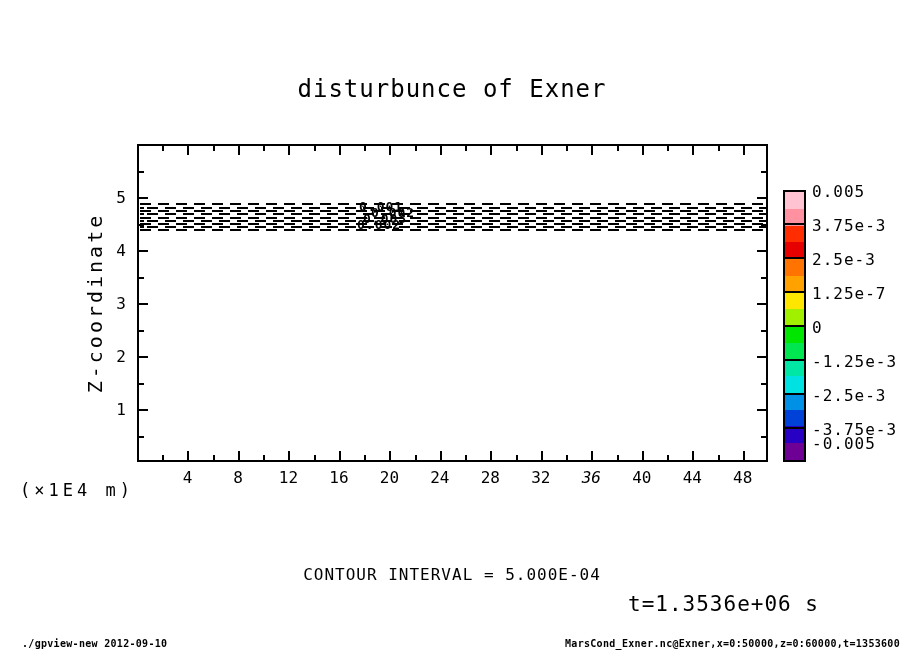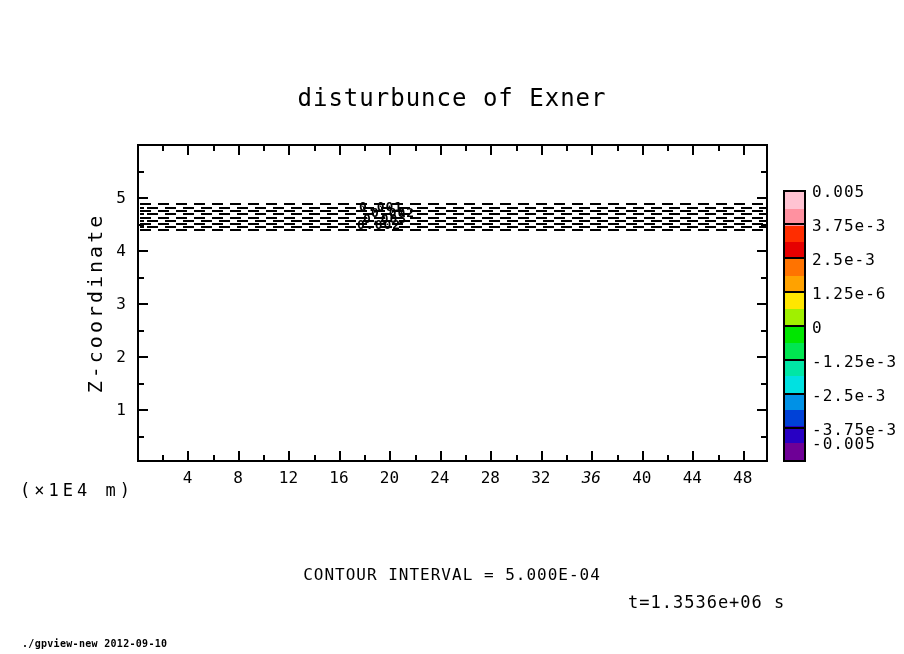--- a/index.html
+++ b/index.html
@@ -1,36 +1,36 @@
 <!DOCTYPE html>
 <html><head>
 <meta charset="utf-8">
 <style>
   html,body{margin:0;padding:0;background:#fff;}
   #fig{position:relative;width:904px;height:654px;background:#fff;overflow:hidden;
        font-family:"DejaVu Sans Mono","Liberation Mono",monospace;color:#000;}
   .abs{position:absolute;}
-  .title{top:84px;left:0;width:904px;text-align:center;font-size:24px;letter-spacing:1px;white-space:nowrap;}
+  .title{top:75px;left:0;width:904px;text-align:center;font-size:24px;letter-spacing:1px;white-space:nowrap;}
   .plot-frame{left:137px;top:144px;width:631px;height:318px;border:2px solid #000;box-sizing:border-box;background:#fff;}
   .fill-pos{left:139px;top:146px;width:627px;height:57px;}
   .band{left:139px;top:203px;width:627px;height:29px;}
   .dash-line{height:2px;width:626px;left:140px;}
   .clabel{font-size:13px;font-weight:bold;line-height:12px;letter-spacing:1px;white-space:nowrap;}
   .tick{background:#000;}
   .xtick-label{width:44px;text-align:center;font-size:16px;top:468px;}
   .ytick-label{width:30px;text-align:right;font-size:16px;left:96px;}
   .ylabel{left:95px;top:303px;transform:translate(-50%,-50%) rotate(-90deg);font-size:20px;letter-spacing:3px;white-space:nowrap;}
   .yunit{left:20px;top:480px;font-size:17px;letter-spacing:4px;white-space:nowrap;}
   .xlabel{left:140px;top:517px;width:631px;text-align:center;font-size:20px;letter-spacing:3px;white-space:nowrap;}
   .xunit{left:580px;top:491px;width:205px;text-align:right;font-size:16px;letter-spacing:2px;white-space:nowrap;}
   .cbar{left:783px;top:190px;width:23px;height:272px;border:2px solid #000;box-sizing:border-box;}
   .cbar-div{left:783px;width:23px;height:2px;background:#000;}
   .cbar-label{left:812px;font-size:16px;letter-spacing:1px;white-space:nowrap;}
   .contour-note{left:0;top:565px;width:904px;text-align:center;font-size:16px;letter-spacing:1px;white-space:nowrap;}
-  .time-note{left:628px;top:592px;font-size:17px;letter-spacing:1px;white-space:nowrap;}
+  .time-note{left:628px;top:592px;font-size:21px;letter-spacing:1px;white-space:nowrap;}
   .footer{top:638px;font-size:10px;font-weight:bold;letter-spacing:0.3px;white-space:nowrap;}
   .footer-left{left:22px;}
   .footer-right{left:0;width:900px;text-align:right;}
 </style>
 </head>
 <body>
 
 <div id="fig">
   <div class="abs title">disturbunce of Exner</div>
 
@@ -47,20 +47,21 @@
   <div class="abs yunit">(×1E4 m)</div>
 
   <div class="abs cbar" id="cbar" style="background: linear-gradient(rgb(255, 195, 210) 0%, rgb(255, 195, 210) 6.25%, rgb(255, 145, 160) 6.25%, rgb(255, 145, 160) 12.5%, rgb(255, 45, 0) 12.5%, rgb(255, 45, 0) 18.75%, rgb(230, 0, 0) 18.75%, rgb(230, 0, 0) 25%, rgb(255, 115, 0) 25%, rgb(255, 115, 0) 31.25%, rgb(255, 162, 0) 31.25%, rgb(255, 162, 0) 37.5%, rgb(255, 230, 0) 37.5%, rgb(255, 230, 0) 43.75%, rgb(160, 240, 0) 43.75%, rgb(160, 240, 0) 50%, rgb(0, 230, 0) 50%, rgb(0, 230, 0) 56.25%, rgb(0, 230, 80) 56.25%, rgb(0, 230, 80) 62.5%, rgb(0, 230, 165) 62.5%, rgb(0, 230, 165) 68.75%, rgb(0, 225, 225) 68.75%, rgb(0, 225, 225) 75%, rgb(0, 145, 230) 75%, rgb(0, 145, 230) 81.25%, rgb(0, 65, 215) 81.25%, rgb(0, 65, 215) 87.5%, rgb(40, 0, 195) 87.5%, rgb(40, 0, 195) 93.75%, rgb(110, 0, 150) 93.75%, rgb(110, 0, 150) 100%);"></div>
   <div id="cbardivs"></div>
   <div id="cbarlabels"></div>
 
   <div class="abs contour-note">CONTOUR INTERVAL = 5.000E-04</div>
   <div class="abs time-note">t=1.3536e+06 s</div>
 
   <div class="abs footer footer-left">./gpview-new  2012-09-10</div>
+  <div class="abs footer footer-right">MarsCond_Exner.nc@Exner,x=0:50000,z=0:60000,t=1353600</div>
 <div class="abs dash-line" style="top: 203.42px; background: repeating-linear-gradient(90deg, rgb(0, 0, 0) 0px, rgb(0, 0, 0) 11px, transparent 11px, transparent 18px) 0px;"></div>
     <div class="abs dash-line" style="top: 206.6px; background: repeating-linear-gradient(90deg, rgb(0, 0, 0) 0px, rgb(0, 0, 0) 11px, transparent 11px, transparent 18px) 7px;"></div>
     <div class="abs dash-line" style="top: 209.78px; background: repeating-linear-gradient(90deg, rgb(0, 0, 0) 0px, rgb(0, 0, 0) 11px, transparent 11px, transparent 18px) 0px;"></div>
     <div class="abs dash-line" style="top: 212.96px; background: repeating-linear-gradient(90deg, rgb(0, 0, 0) 0px, rgb(0, 0, 0) 11px, transparent 11px, transparent 18px) 7px;"></div>
     <div class="abs dash-line" style="top: 216.67px; background: repeating-linear-gradient(90deg, rgb(0, 0, 0) 0px, rgb(0, 0, 0) 11px, transparent 11px, transparent 18px) 0px;"></div>
     <div class="abs dash-line" style="top: 219.85px; background: repeating-linear-gradient(90deg, rgb(0, 0, 0) 0px, rgb(0, 0, 0) 11px, transparent 11px, transparent 18px) 7px;"></div>
     <div class="abs dash-line" style="top: 223.03px; background: repeating-linear-gradient(90deg, rgb(0, 0, 0) 0px, rgb(0, 0, 0) 11px, transparent 11px, transparent 18px) 0px;"></div>
     <div class="abs dash-line" style="top: 226.21px; background: repeating-linear-gradient(90deg, rgb(0, 0, 0) 0px, rgb(0, 0, 0) 11px, transparent 11px, transparent 18px) 7px;"></div>
     <div class="abs dash-line" style="top: 228.86px; background: repeating-linear-gradient(90deg, rgb(0, 0, 0) 0px, rgb(0, 0, 0) 11px, transparent 11px, transparent 18px) 0px;"></div>
     <div class="abs clabel" style="left: 359px; top: 201px;">0.001</div>
@@ -157,19 +158,19 @@
     <div class="abs cbar-div" style="top: 223px;"></div>
     <div class="abs cbar-div" style="top: 257px;"></div>
     <div class="abs cbar-div" style="top: 291px;"></div>
     <div class="abs cbar-div" style="top: 325px;"></div>
     <div class="abs cbar-div" style="top: 359px;"></div>
     <div class="abs cbar-div" style="top: 393px;"></div>
     <div class="abs cbar-div" style="top: 427px;"></div>
     <div class="abs cbar-label" style="top: 182px;">0.005</div>
     <div class="abs cbar-label" style="top: 216px;">3.75e-3</div>
     <div class="abs cbar-label" style="top: 250px; text-align: right;">2.5e-3</div>
-    <div class="abs cbar-label" style="top: 284px;">1.25e-6</div>
+    <div class="abs cbar-label" style="top: 284px;">1.25e-7</div>
     <div class="abs cbar-label" style="top: 318px;">0</div>
     <div class="abs cbar-label" style="top: 352px;">-1.25e-3</div>
     <div class="abs cbar-label" style="top: 386px;">-2.5e-3</div>
     <div class="abs cbar-label" style="top: 420px;">-3.75e-3</div>
     <div class="abs cbar-label" style="top: 434px;">-0.005</div>
   </div>
 
 </body></html>

